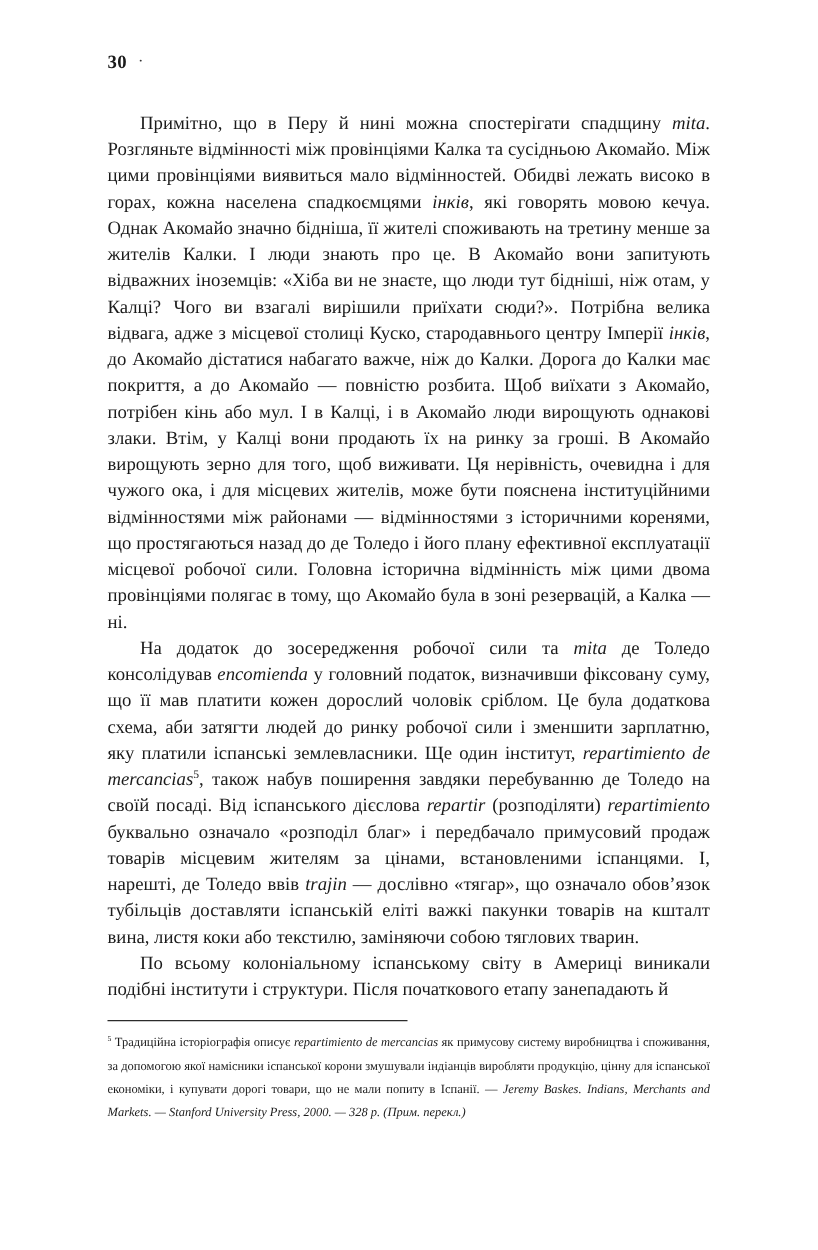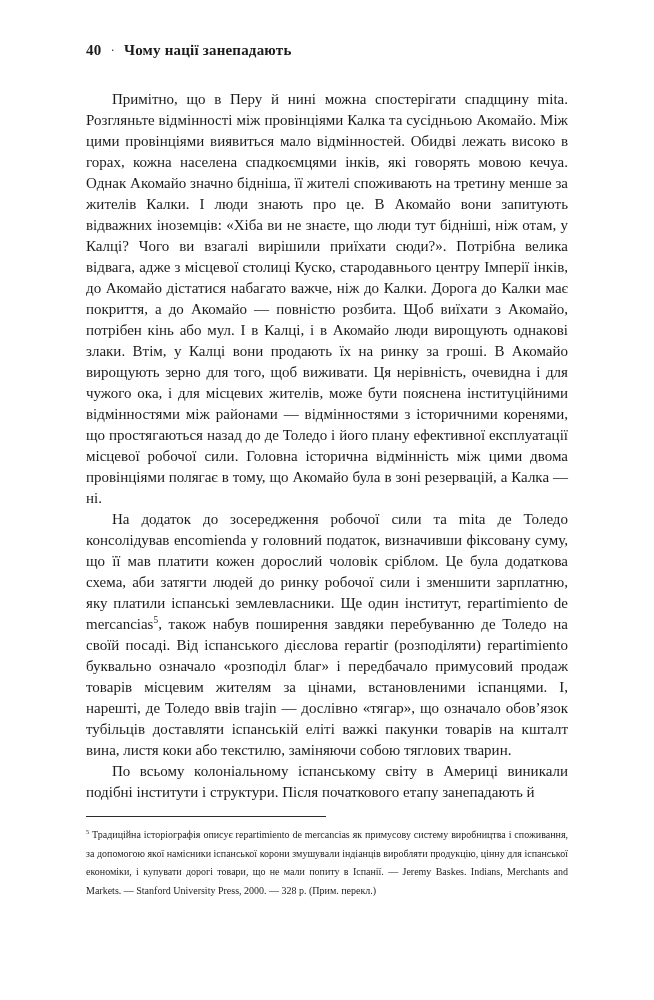--- a/index.html
+++ b/index.html
@@ -29,21 +29,21 @@
     color:#333333;
     font-size:13px;
     transform:translateY(-1px);
   }
   .body-text p {
     font-size:15px;
     line-height:21px;
     text-align:justify;
     text-indent:26px;
   }
-  .it { }
+  .it { font-style:italic; }
   sup.fn-ref, sup.fn-marker {
     font-size:0.62em;
     line-height:0;
     vertical-align:super;
   }
   .footnote-rule {
     width:240px;
     height:0;
     border-top:1px solid #2b2b2b;
     margin:13px 0 9px 0;
@@ -54,23 +54,22 @@
     text-align:justify;
     color:#1b1b1b;
   }
 </style>
 </head>
 <body>
 
 <div class="page">
 
   <header class="running-head">
-    <span class="page-num">40</span>
+    <span class="page-num">30</span>
     <span class="sep">·</span>
-    <span class="run-title">Чому нації занепадають</span>
   </header>
 
   <main class="body-text" id="body-text">
       <p><span>Примітно, що в Перу й нині можна спостерігати спадщину </span><span class="it">mita</span><span>. Розгляньте відмінності між провінціями Калка та сусідньою Акомайо. Між цими провінціями виявиться мало відмінностей. Обидві лежать високо в горах, кожна населена спадкоємцями </span><span class="it">інків</span><span>, які говорять мовою кечуа. Однак Акомайо значно бідніша, її жителі споживають на третину менше за жителів Калки. І люди знають про це. В Акомайо вони запитують відважних іноземців: «Хіба ви не знаєте, що люди тут бідніші, ніж отам, у Калці? Чого ви взагалі вирішили приїхати сюди?». Потрібна велика відвага, адже з місцевої столиці Куско, стародавнього центру Імперії </span><span class="it">інків</span><span>, до Акомайо дістатися набагато важче, ніж до Калки. Дорога до Калки має покриття, а до Акомайо — повністю розбита. Щоб виїхати з Акомайо, потрібен кінь або мул. І в Калці, і в Акомайо люди вирощують однакові злаки. Втім, у Калці вони продають їх на ринку за гроші. В Акомайо вирощують зерно для того, щоб виживати. Ця нерівність, очевидна і для чужого ока, і для місцевих жителів, може бути пояснена інституційними відмінностями між районами — відмінностями з історичними коренями, що простягаються назад до де Толедо і його плану ефективної експлуатації місцевої робочої сили. Головна історична відмінність між цими двома провінціями полягає в тому, що Акомайо була в зоні резервацій, а Калка — ні.</span></p>
       <p><span>На додаток до зосередження робочої сили та </span><span class="it">mita</span><span> де Толедо консолідував </span><span class="it">encomienda</span><span> у головний податок, визначивши фіксовану суму, що її мав платити кожен дорослий чоловік сріблом. Це була додаткова схема, аби затягти людей до ринку робочої сили і зменшити зарплатню, яку платили іспанські землевласники. Ще один інститут, </span><span class="it">repartimiento de mercancias</span><sup class="fn-ref">5</sup><span>, також набув поширення завдяки перебуванню де Толедо на своїй посаді. Від іспанського дієслова </span><span class="it">repartir</span><span> (розподіляти) </span><span class="it">repartimiento</span><span> буквально означало «розподіл благ» і передбачало примусовий продаж товарів місцевим жителям за цінами, встановленими іспанцями. І, нарешті, де Толедо ввів </span><span class="it">trajin</span><span> — дослівно «тягар», що означало обов’язок тубільців доставляти іспанській еліті важкі пакунки товарів на кшталт вина, листя коки або текстилю, заміняючи собою тяглових тварин.</span></p>
       <p><span>По всьому колоніальному іспанському світу в Америці виникали подібні інститути і структури. Після початкового етапу занепадають й</span></p>
     </main>
 
   <div class="footnote-rule"></div>
 

